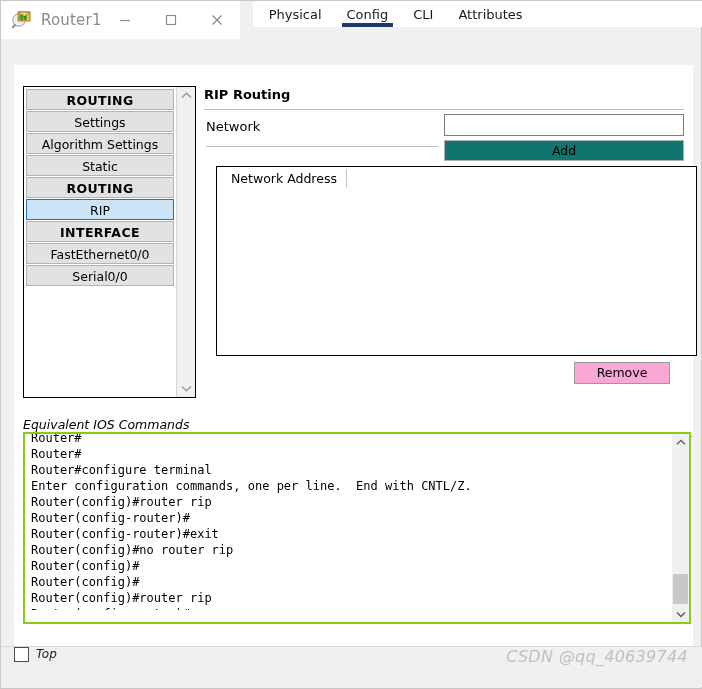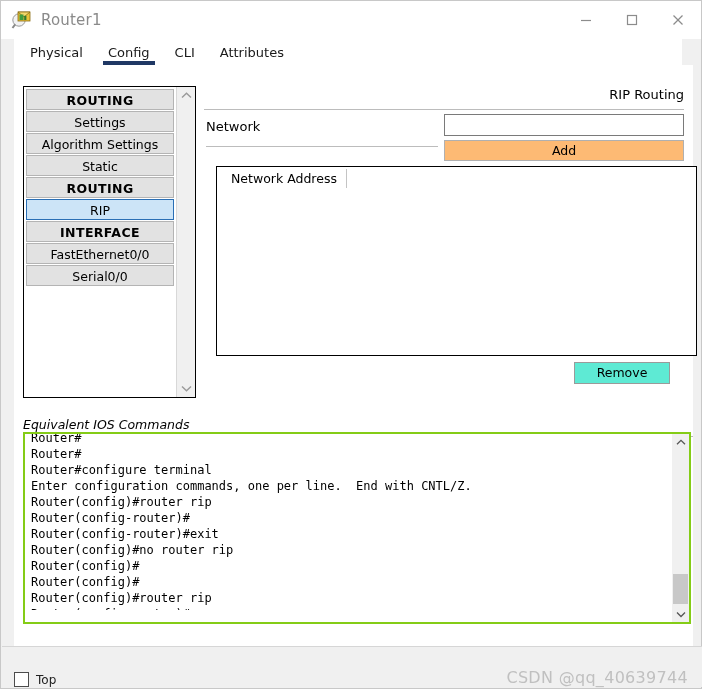--- a/index.html
+++ b/index.html
@@ -16,21 +16,21 @@
   }
   .window {
     position: absolute;
     left: 0; top: 0;
     width: 702px;
     height: 689px;
     background: #f0f0f0;
     border: 1px solid #c8c8c8;
     box-sizing: border-box;
     display: flex;
-    flex-direction: column;
+    flex-direction: row;
   }
   
   .titlebar {
     height: 38px;
     background: #ffffff;
     display: flex;
     align-items: center;
     flex: none;
     position: relative;
   }
@@ -159,23 +159,24 @@
     justify-content: center;
   }
   .sb-arrow.up { top: 0; }
   .sb-arrow.down { bottom: 0; }
   
   .rip-title {
     position: absolute;
     left: 190px;
     top: 22px;
     width: 480px;
-    text-align: right;
+    text-align: left;
     font-size: 13px;
     color: #000;
+    font-weight: bold;
   }
   .rip-sep {
     position: absolute;
     left: 190px;
     top: 44px;
     width: 480px;
     height: 1px;
     background: #bcbcbc;
   }
   .net-label {
@@ -207,21 +208,21 @@
     padding: 0 3px;
     outline: none;
   }
   .add-btn {
     position: absolute;
     left: 430px;
     top: 75px;
     width: 240px;
     height: 21px;
     box-sizing: border-box;
-    background: #fdba74;
+    background: #0f766e;
     border: 1px solid #b0b0b0;
     font-size: 12.5px;
     color: #000;
     text-align: center;
     line-height: 19px;
     font-family: "DejaVu Sans", "Liberation Sans", sans-serif;
   }
   .table-box {
     position: absolute;
     left: 190px;
@@ -252,21 +253,21 @@
     width: 1px;
     background: #c4c4c4;
   }
   .remove-btn {
     position: absolute;
     left: 560px;
     top: 297px;
     width: 96px;
     height: 22px;
     box-sizing: border-box;
-    background: #5eead4;
+    background: #f9a8d4;
     border: 1px solid #9a9a9a;
     font-size: 12.5px;
     text-align: center;
     line-height: 20px;
     color: #000;
     font-family: "DejaVu Sans", "Liberation Sans", sans-serif;
   }
   
   .ios-label {
     position: absolute;
@@ -335,21 +336,22 @@
   
   .footer {
     position: absolute;
     left: 1px;
     bottom: 1px;
     width: 700px;
     height: 40px;
     background: #f0f0f0;
     border-top: 1px solid #d6d6d6;
     display: flex;
-    align-items: flex-end;
+    align-items: flex-start;
+    font-style: italic;
   }
   .top-check {
     margin-left: 12px;
     width: 15px;
     height: 15px;
     border: 1px solid #4c4c4c;
     background: #ffffff;
     box-sizing: border-box;
     flex: none;
   }

